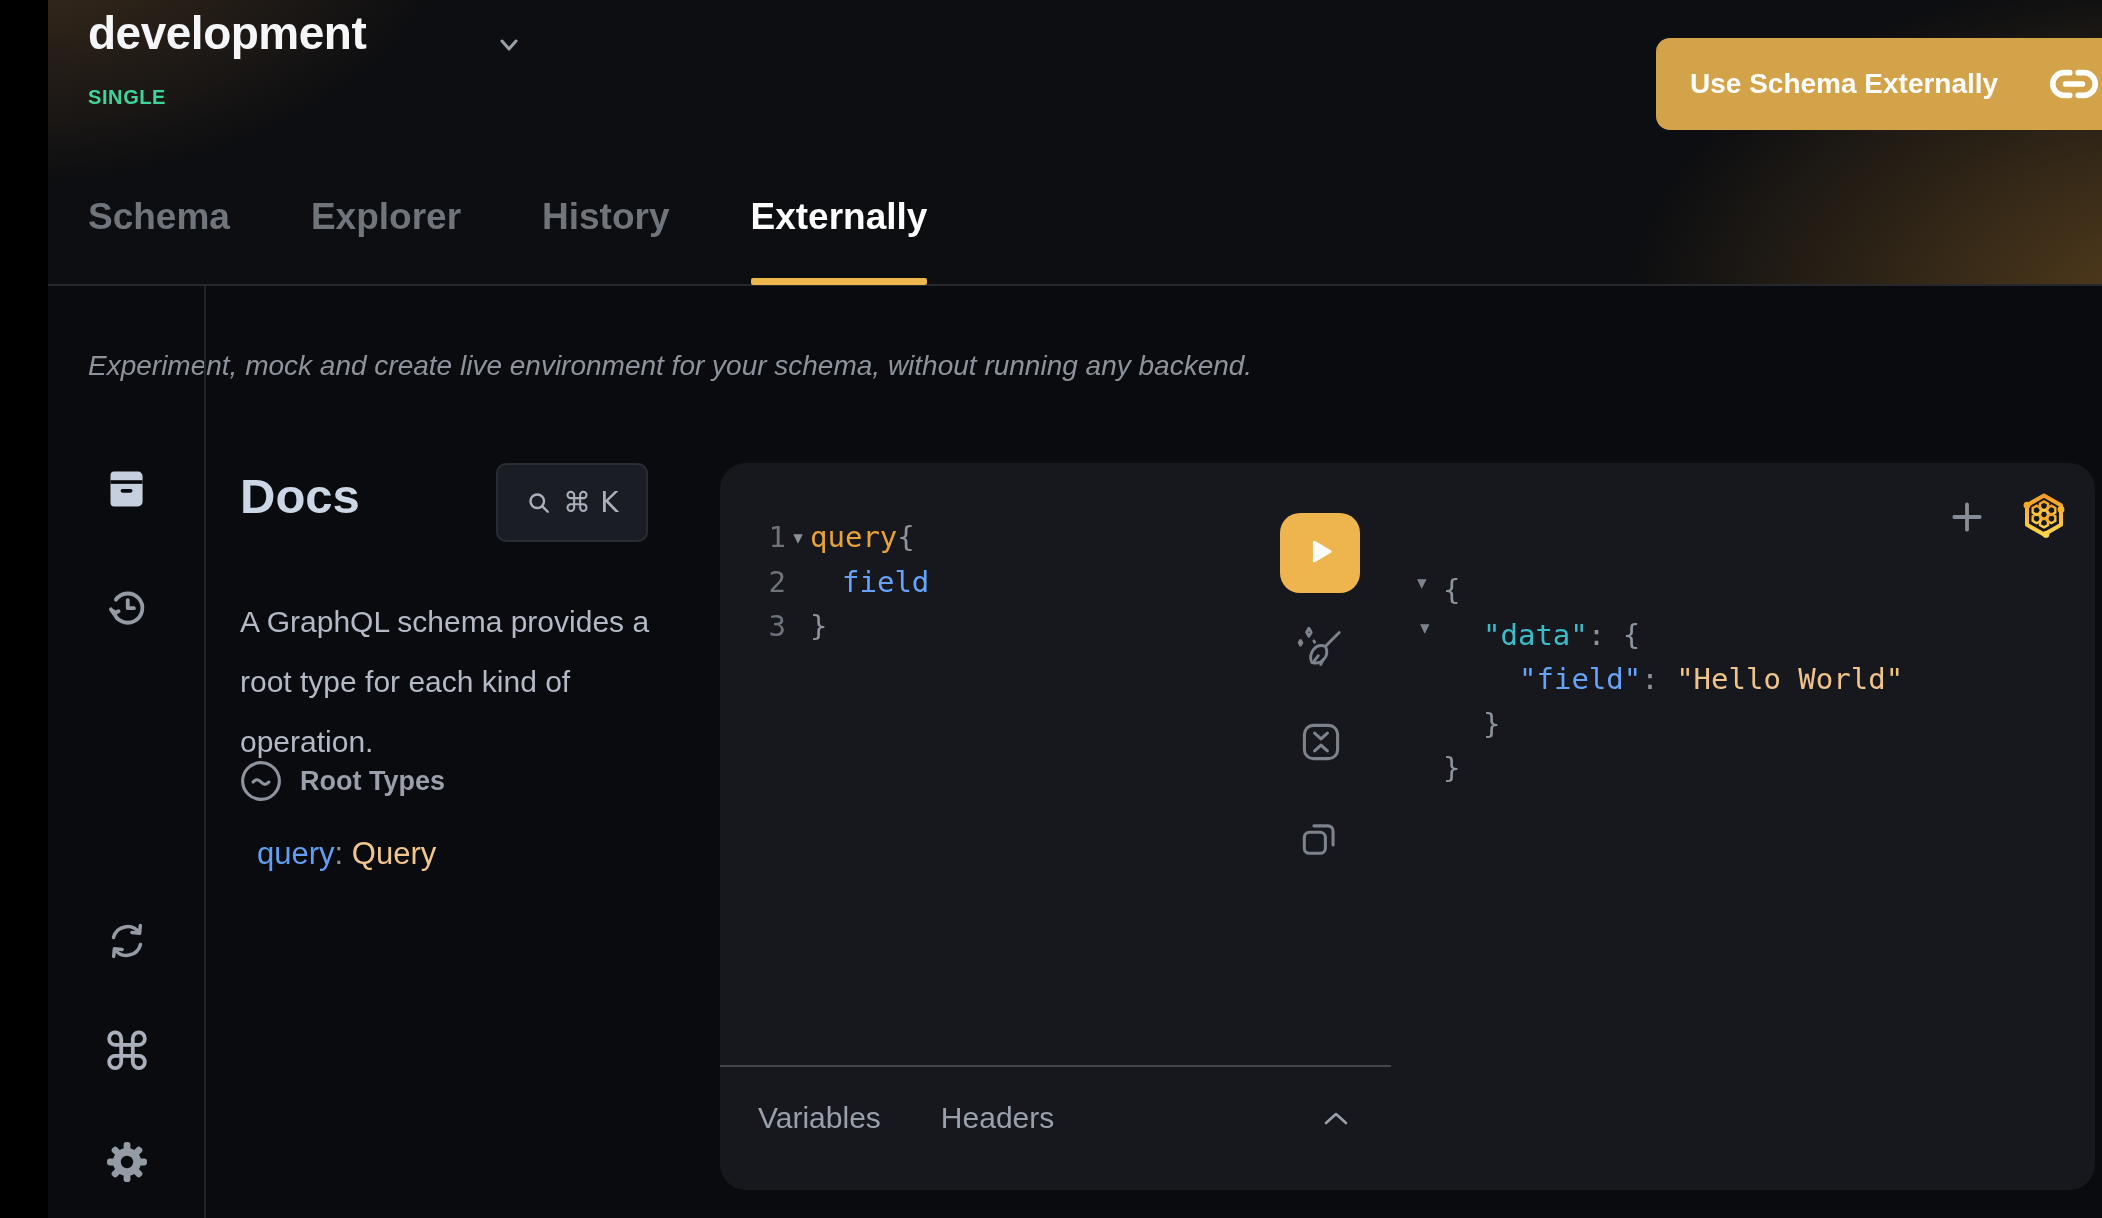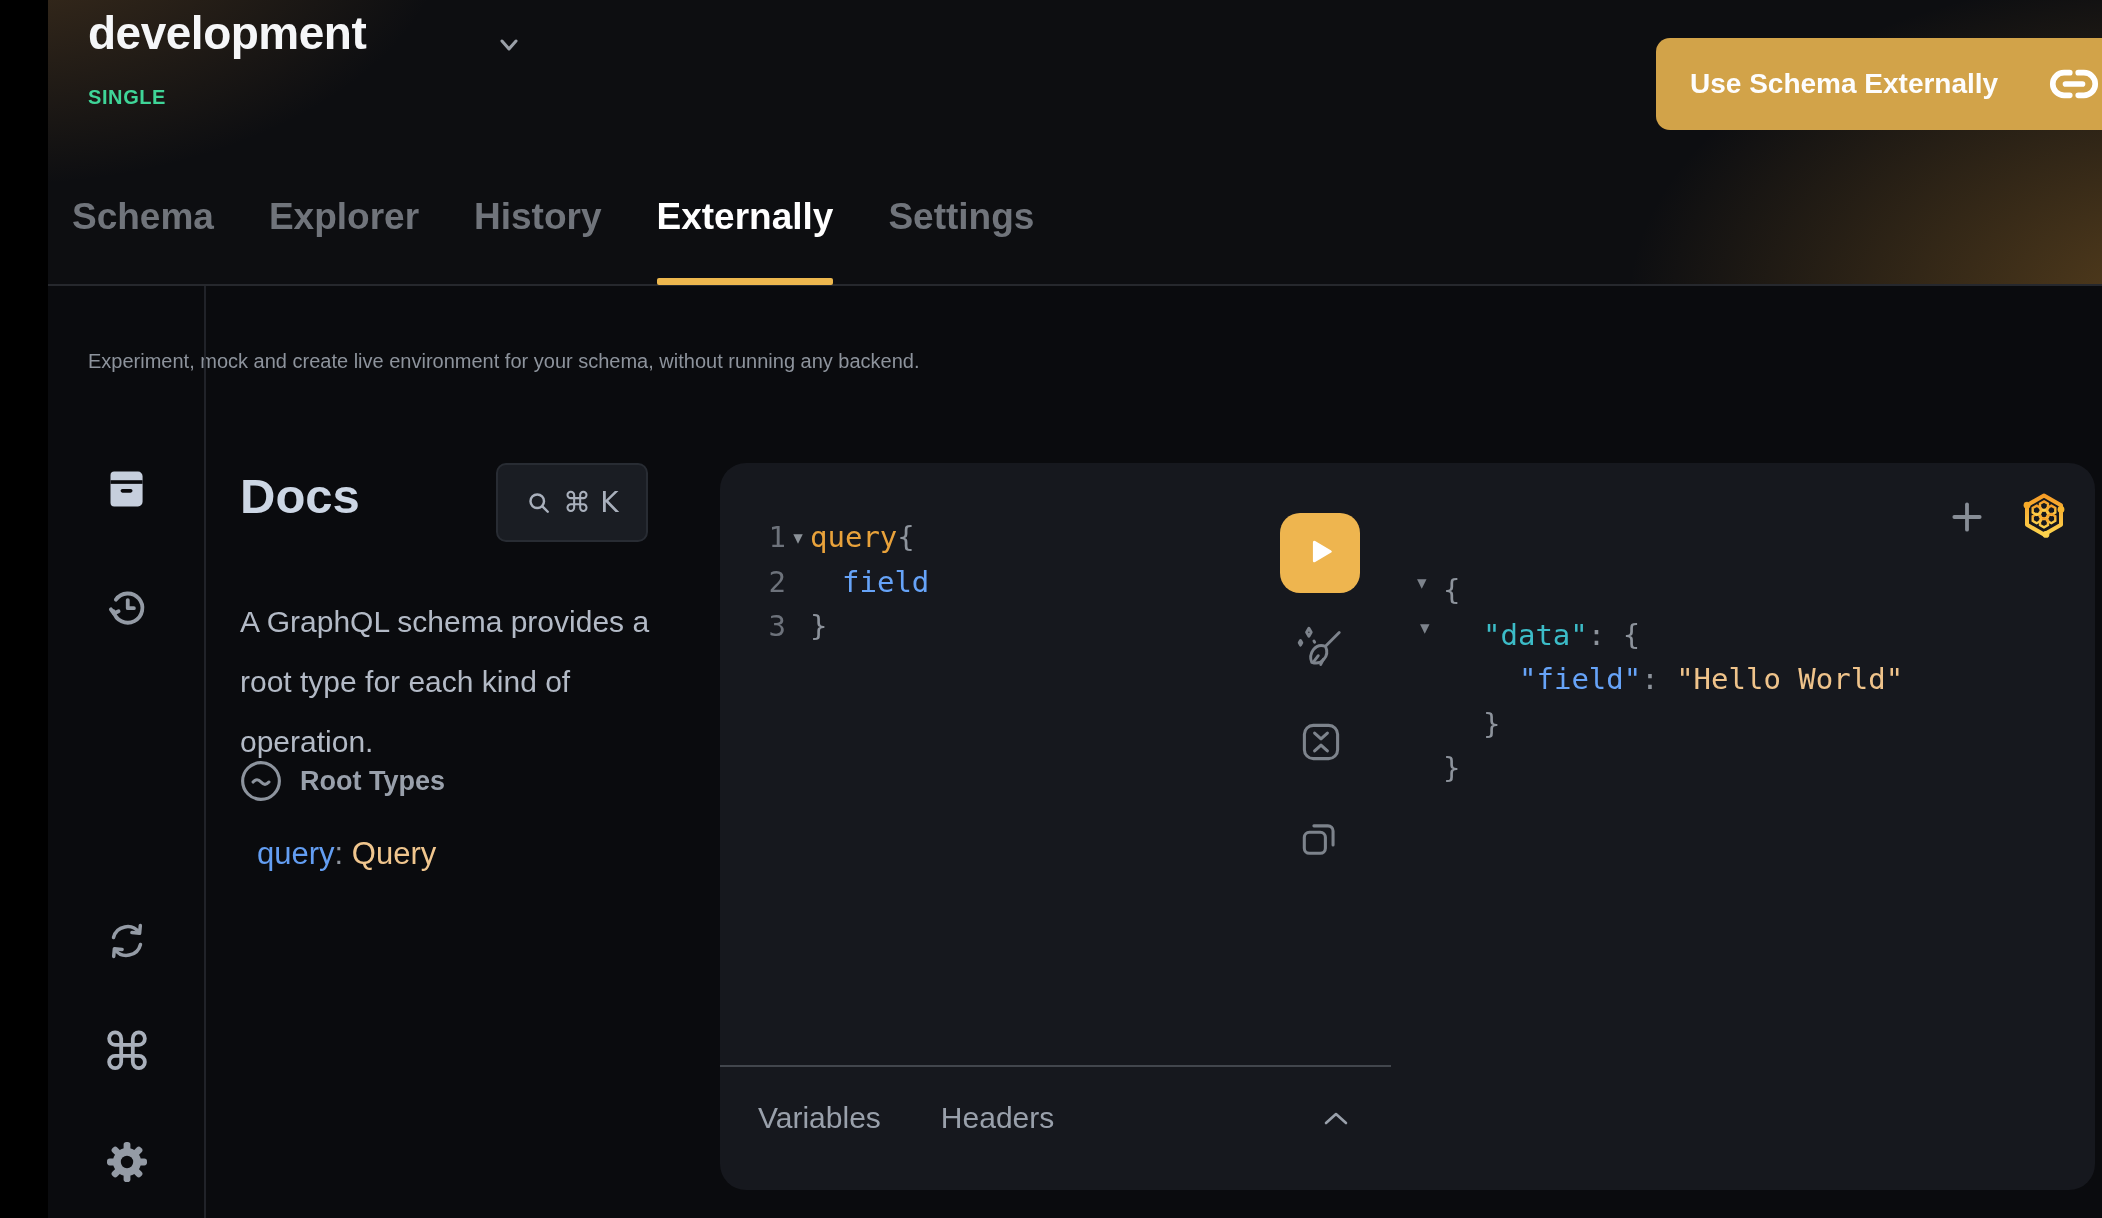--- a/index.html
+++ b/index.html
@@ -23,28 +23,28 @@
   .title { position:absolute; left:40px; top:6px; font-size:46px; font-weight:700; color:#f5f6f8; letter-spacing:-0.5px; }
   .title-chevron { position:absolute; left:446px; top:30px; width:30px; height:30px; cursor:pointer; }
   .badge-single { position:absolute; left:40px; top:86px; font-size:20px; font-weight:700; color:#3fd598; letter-spacing:0.6px; }
   .ext-btn {
     position:absolute; left:1608px; top:38px; width:478px; height:92px;
     background:#d2a349; border:none; border-radius:14px; cursor:pointer;
     display:flex; align-items:center; justify-content:space-between; padding:0 34px;
   }
   .ext-btn-label { font-size:28px; font-weight:700; color:#fdfdfd; font-family:"Liberation Sans", sans-serif; }
   
-  .tabs { position:absolute; left:24px; top:196px; display:flex; gap:55px; }
+  .tabs { position:absolute; left:40px; top:196px; display:flex; gap:81px; }
   .tab { position:relative; font-size:37px; font-weight:700; color:#70747b; cursor:pointer; padding-bottom:46px; }
   .tab.active { color:#ffffff; }
   .tab.active::after {
     content:""; position:absolute; left:0; right:0; top:82px; height:7px;
     background:#edb74e; border-radius:2px;
   }
-  .subtitle { position:absolute; left:40px; top:350px; font-size:20px; color:#8d939c; }
+  .subtitle { position:absolute; left:40px; top:350px; font-size:28px; color:#8d939c;font-style:italic; }
 
   
   .sidebar { position:absolute; left:0; top:286px; width:158px; height:932px; border-right:2px solid #212329; }
   .side-icon { position:absolute; left:0; width:158px; display:flex; justify-content:center; cursor:pointer; background:none; border:none; }
   .cmd-glyph { font-family:"DejaVu Sans", sans-serif; font-size:52px; color:#a9b0bb; line-height:1; }
 
   
   .docs-title { position:absolute; left:192px; top:468px; font-size:49px; font-weight:700; color:#ccd6e4; }
   .search-btn {
     position:absolute; left:448px; top:463px; width:152px; height:79px;
@@ -110,21 +110,20 @@
         <path d="M21 4 h4 a8 8 0 0 1 0 16 h-4" fill="none" stroke="#ffffff" stroke-width="4" stroke-linecap="round"></path>
         <line x1="12" y1="12" x2="24" y2="12" stroke="#ffffff" stroke-width="4" stroke-linecap="round"></line>
       </svg>
     </button>
 
     <div class="tabs">
       <div class="tab">Schema</div>
       <div class="tab">Explorer</div>
       <div class="tab">History</div>
       <div class="tab active">Externally</div>
-      <div class="tab">Settings</div>
     </div>
   </div>
 
   <div class="subtitle">Experiment, mock and create live environment for your schema, without running any backend.</div>
 
   <div class="sidebar">
     <button class="side-icon" style="top:181px;">
       <svg width="46" height="44" viewBox="0 0 24 24">
         <path d="M5 2.5 h13 a2.5 2.5 0 0 1 2.5 2.5 v14 a2.5 2.5 0 0 1 -2.5 2.5 h-13 a2 2 0 0 1 -2 -2 v-15 a2 2 0 0 1 2 -2 z" fill="#c6cfdd"></path>
         <rect x="3" y="7.2" width="17.5" height="2" fill="#0a0b0e"></rect>

